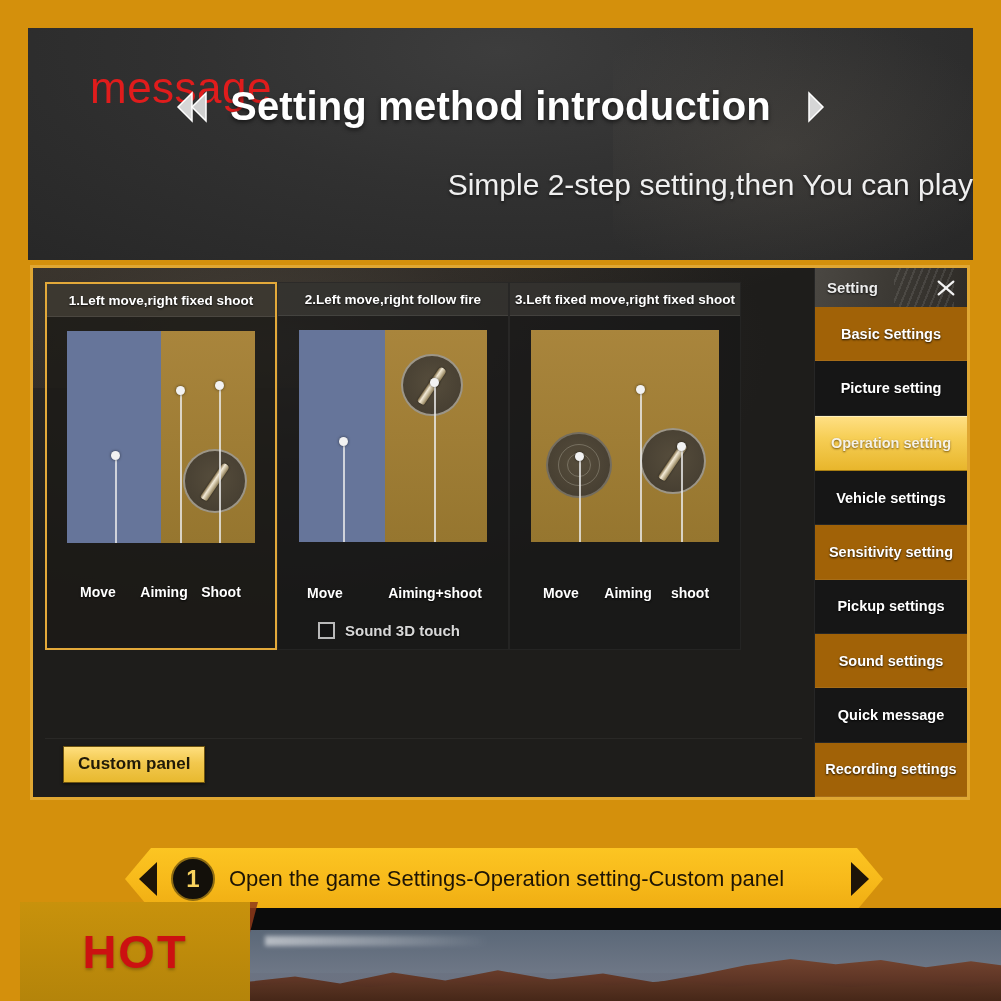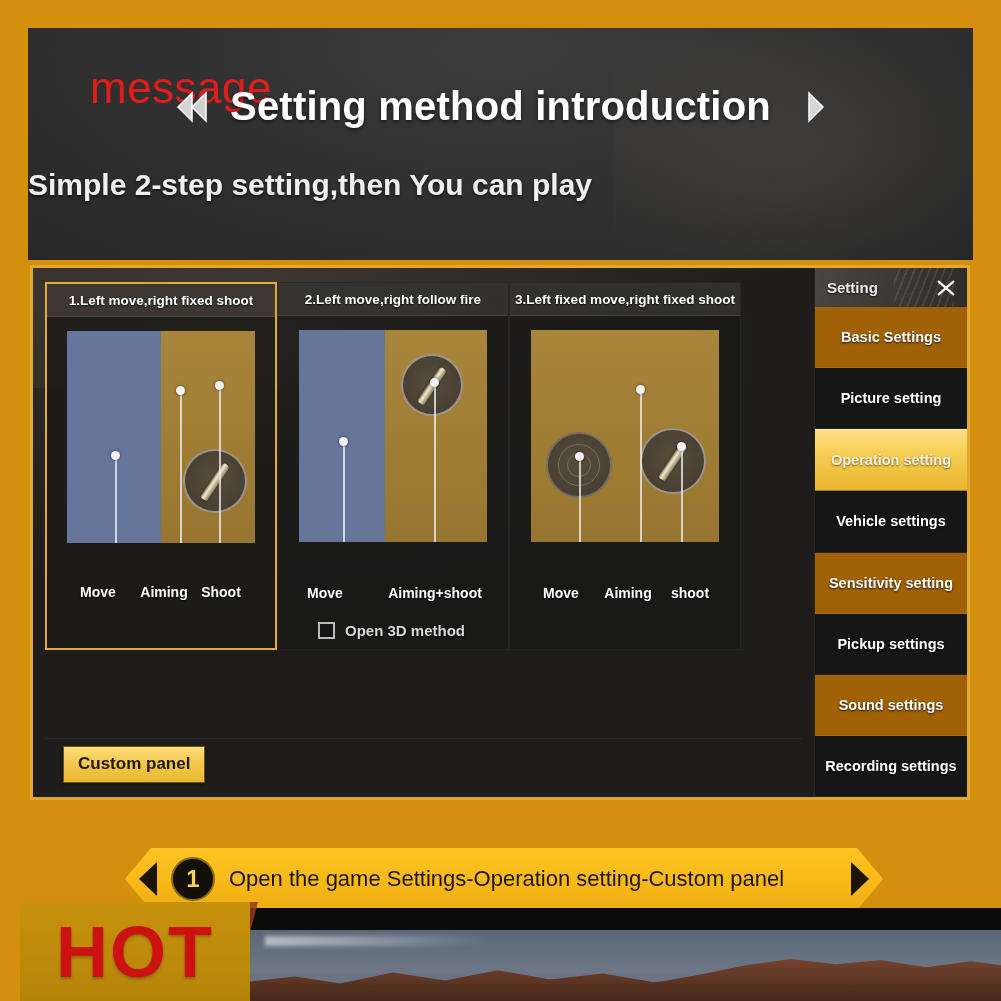--- a/index.html
+++ b/index.html
@@ -77,24 +77,24 @@
     display: block;
     width: 40px;
     height: 40px;
   }
 
   .subtitle {
     position: absolute;
     left: 0;
     top: 140px;
     width: 945px;
-    text-align: left;
+    text-align: right;
     font-size: 30px;
     color: #efefef;
-    font-weight: 700;
+    font-weight: 400;
     text-shadow: 0 2px 3px rgba(0,0,0,.5);
     white-space: nowrap;
   }
 
   
   .game-window {
     position: absolute;
     left: 30px;
     top: 265px;
     width: 940px;
@@ -461,21 +461,21 @@
     top: 902px;
     width: 230px;
     height: 99px;
     background: linear-gradient(180deg,#c8920c 0%, #b4840a 100%);
     display: flex;
     align-items: center;
     justify-content: center;
     overflow: hidden;
   }
   .hot-text {
-    font-size: 72px;
+    font-size: 47px;
     font-weight: bold;
     color: #cc1111;
     letter-spacing: 2px;
     line-height: 1;
     text-shadow: 0 2px 3px rgba(0,0,0,.25);
     text-align: right;
   }
 
   .hot-notch {
     position: absolute;
@@ -554,21 +554,21 @@
             <div class="leader" style="left:44px;top:116px;height:112px;"></div>
             <div class="dot" style="left:131px;top:48px;"></div>
             <div class="leader" style="left:135px;top:57px;height:171px;"></div>
           </div>
           <div class="labels">
             <div class="opt-label" style="left:47px;">Move</div>
             <div class="opt-label" style="left:157px;">Aiming+shoot</div>
           </div>
           <div class="touch-row">
             <div class="checkbox"></div>
-            <div class="touch-label">Open 3D method</div>
+            <div class="touch-label">Sound 3D touch</div>
           </div>
         </div>
 
         <div class="option">
           <div class="option-head">
             <div class="option-title">3.Left fixed move,right fixed shoot</div>
           </div>
           <div class="phone single">
             <div class="full-gold"></div>
             <div class="disc rings" style="width:66px;height:66px;left:15px;bottom:44px;border-color:rgba(200,195,180,.35);"></div>
@@ -620,20 +620,23 @@
       <div class="side-item">
         <span class="side-item-label">Sensitivity setting</span>
       </div>
       <div class="side-item">
         <span class="side-item-label">Pickup settings</span>
       </div>
       <div class="side-item">
         <span class="side-item-label">Sound settings</span>
       </div>
       <div class="side-item">
+        <span class="side-item-label">Quick message</span>
+      </div>
+      <div class="side-item">
         <span class="side-item-label">Recording settings</span>
       </div>
     </div>
   </div>
 
   <div class="banner-wrap">
     <div class="banner">
       <div class="step-badge">1</div>
       <div class="banner-text">Open the game Settings-Operation setting-Custom panel</div>
     </div>

